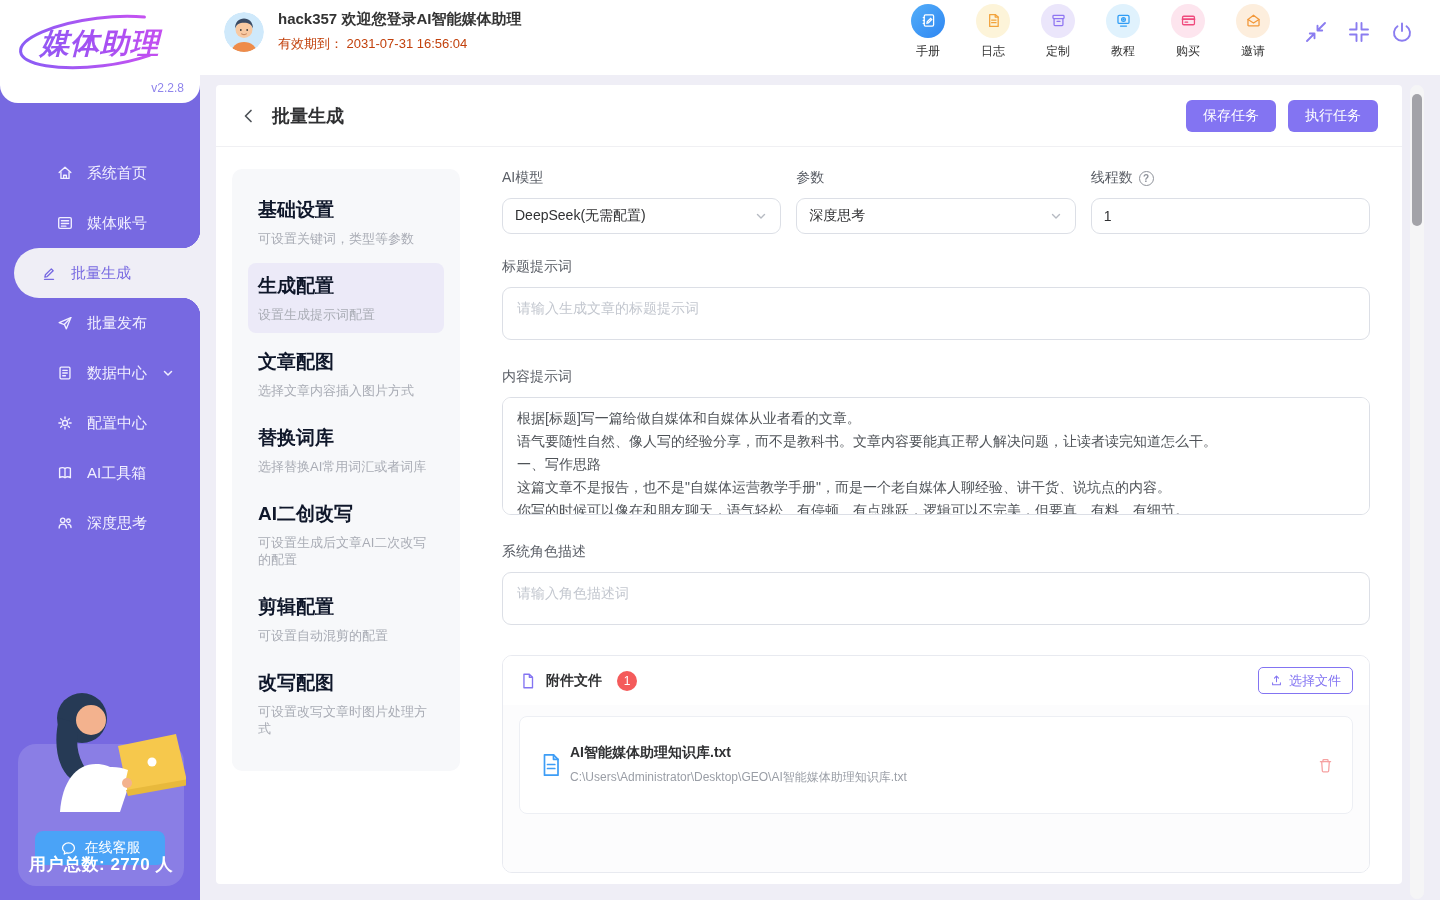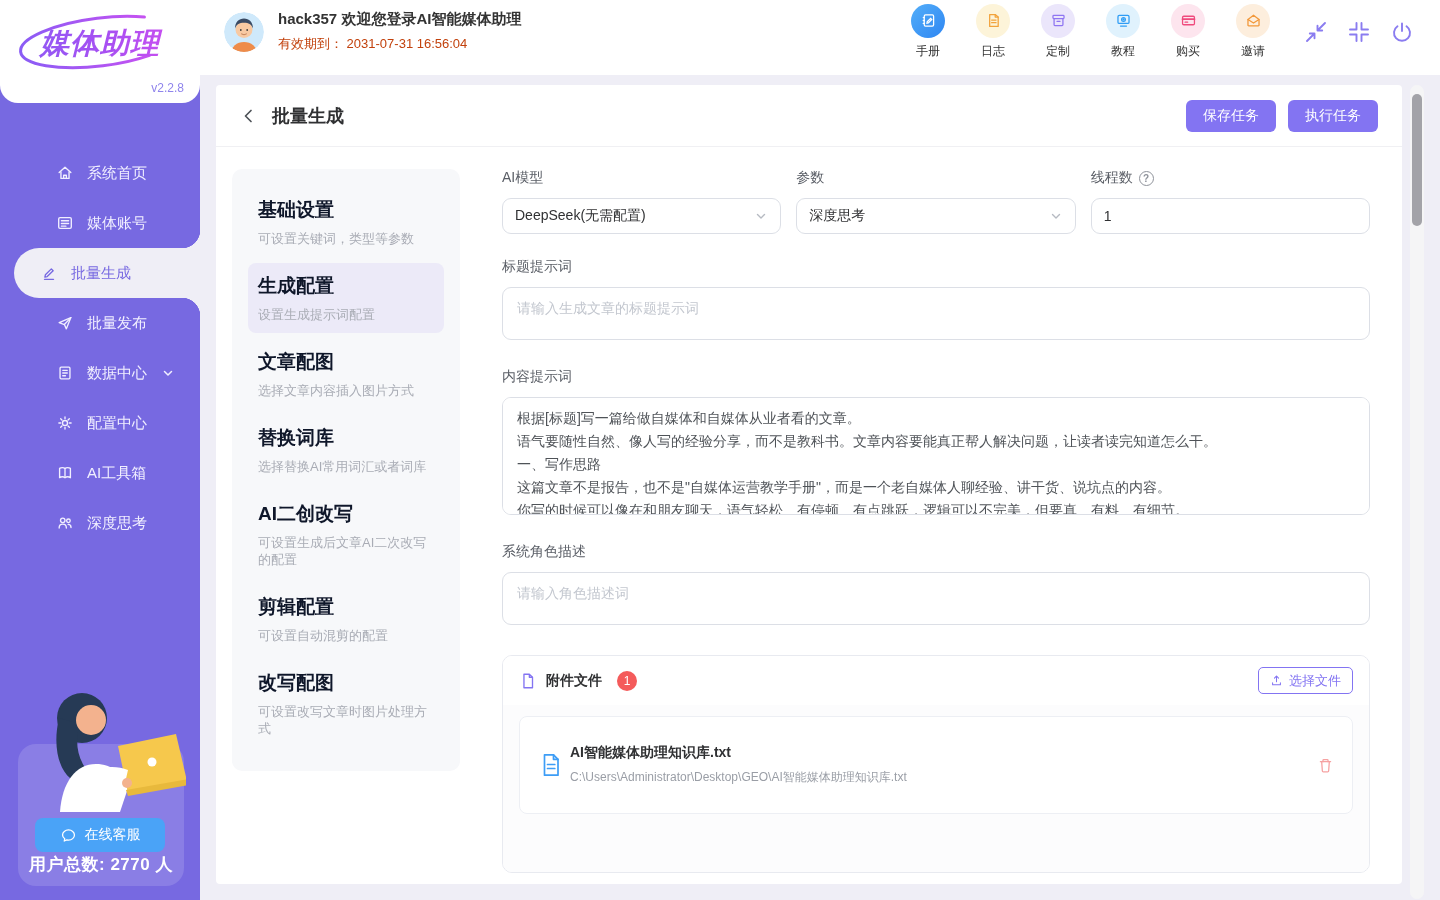--- a/index.html
+++ b/index.html
@@ -53,21 +53,21 @@
   .mi-caret { margin-left: 2px; }
   .mi-caret svg { width: 12px; height: 12px; }
 
   
   .cs-card {
     position: absolute; left: 18px; right: 16px; bottom: 14px; height: 142px;
     background: rgba(255,255,255,0.14); border-radius: 18px;
   }
   .cs-illustration { position: absolute; left: 8px; top: -58px; width: 160px; height: 130px; }
   .cs-btn {
-    position: absolute; left: 17px; right: 19px; top: 74px; height: 34px;
+    position: absolute; left: 17px; right: 19px; top: 87px; height: 34px;
     background: #4aa3f7; border: none; border-radius: 8px; color: #fff;
     display: flex; align-items: center; justify-content: center; gap: 8px;
     font-size: 14px; font-family: inherit; cursor: pointer;
   }
   .user-total {
     position: absolute; bottom: 10px; left: 0; width: 100%; text-align: center;
     color: #fff; font-weight: bold; font-size: 17px; letter-spacing: .5px;
   }
 
   

